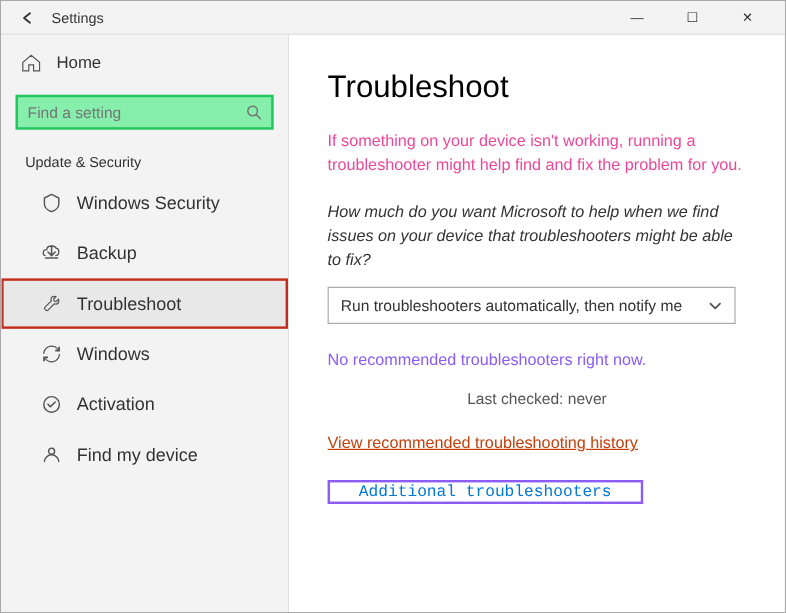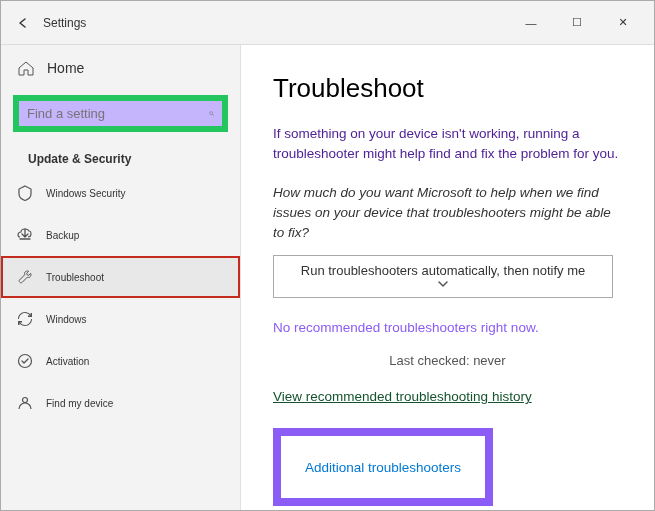--- a/index.html
+++ b/index.html
@@ -12,21 +12,21 @@
       overflow: hidden;
       display: flex;
       flex-direction: column;
       border: 1px solid #aaa;
     }
 
     
     .titlebar {
       display: flex;
       align-items: center;
-      height: 44px;
+      height: 28px;
       background: #f3f3f3;
       padding: 0 8px;
       border-bottom: 1px solid #ddd;
       flex-shrink: 0;
     }
     .titlebar-back {
       width: 28px;
       height: 28px;
       display: flex;
       align-items: center;
@@ -80,49 +80,48 @@
       cursor: pointer;
       gap: 12px;
       font-size: 14px;
       color: #333;
     }
 
     .sidebar-search {
       margin: 4px 12px 12px 12px;
       display: flex;
       align-items: center;
-      background: #c4b5fd;
-      border: 6px solid #22c55e;
+      background: #86efac;
+      border: 2px solid #22c55e;
       padding: 5px 8px;
       gap: 6px;
     }
     .sidebar-search input {
       border: none;
       outline: none;
       background: transparent;
       font-size: 13px;
       flex: 1;
       color: #555;
     }
 
     .sidebar-section-title {
       font-size: 12px;
-      font-weight: 700;
-      color: #333;
-      padding: 8px 16px 6px 0;
-      margin-left: 27px;
+      font-weight: 400;
+      color: #333;
+      padding: 8px 16px 6px 20px;
     }
 
     .sidebar-item {
       display: flex;
       align-items: center;
-      padding: 12px 15px;
+      padding: 12px 33px;
       cursor: pointer;
       gap: 12px;
-      font-size: 10px;
+      font-size: 15px;
       color: #333;
       position: relative;
     }
     .sidebar-item.active {
       background: #e8e8e8;
       outline: 2px solid #c42b1c;
       outline-offset: -2px;
     }
 
     .sidebar-icon {
@@ -144,21 +143,21 @@
 
     .content-title {
       font-size: 26px;
       font-weight: 300;
       color: #000;
       margin-bottom: 20px;
     }
 
     .content-desc {
       font-size: 13.5px;
-      color: #4c1d95;
+      color: #ec4899;
       line-height: 1.5;
       margin-bottom: 18px;
     }
 
     .content-question {
       font-size: 13.5px;
       color: #333;
       line-height: 1.5;
       margin-bottom: 12px;
       font-style: italic;
@@ -169,48 +168,48 @@
       align-items: center;
       justify-content: space-between;
       border: 1px solid #aaa;
       padding: 7px 10px;
       width: 340px;
       background: #fff;
       cursor: pointer;
       font-size: 13px;
       color: #333;
       margin-bottom: 22px;
-      flex-direction: column;
     }
 
     .no-recommended {
       font-size: 13.5px;
       color: #8b5cf6;
       margin-bottom: 18px;
     }
     .last-checked {
       font-size: 13px;
       color: #555;
       margin-bottom: 20px;
       text-align: center;
     }
 
     .link-text {
       font-size: 13.5px;
-      color: #14532d;
+      color: #c2410c;
       cursor: pointer;
       margin-bottom: 24px;
       display: inline-block;
     }
 
     .additional-troubleshooters-box {
       display: inline-block;
-      border: 8px solid #8b5cf6;
-      padding: 23px 24px;
-      cursor: pointer;
+      border: 2px solid #8b5cf6;
+      padding: 0 24px;
+      cursor: pointer;
+      font-family: Liberation Mono, monospace;
     }
     .additional-troubleshooters-box span {
       font-size: 13.5px;
       color: #0078d4;
     }
 
     
     svg { display: block; }
   </style>
 </head>

